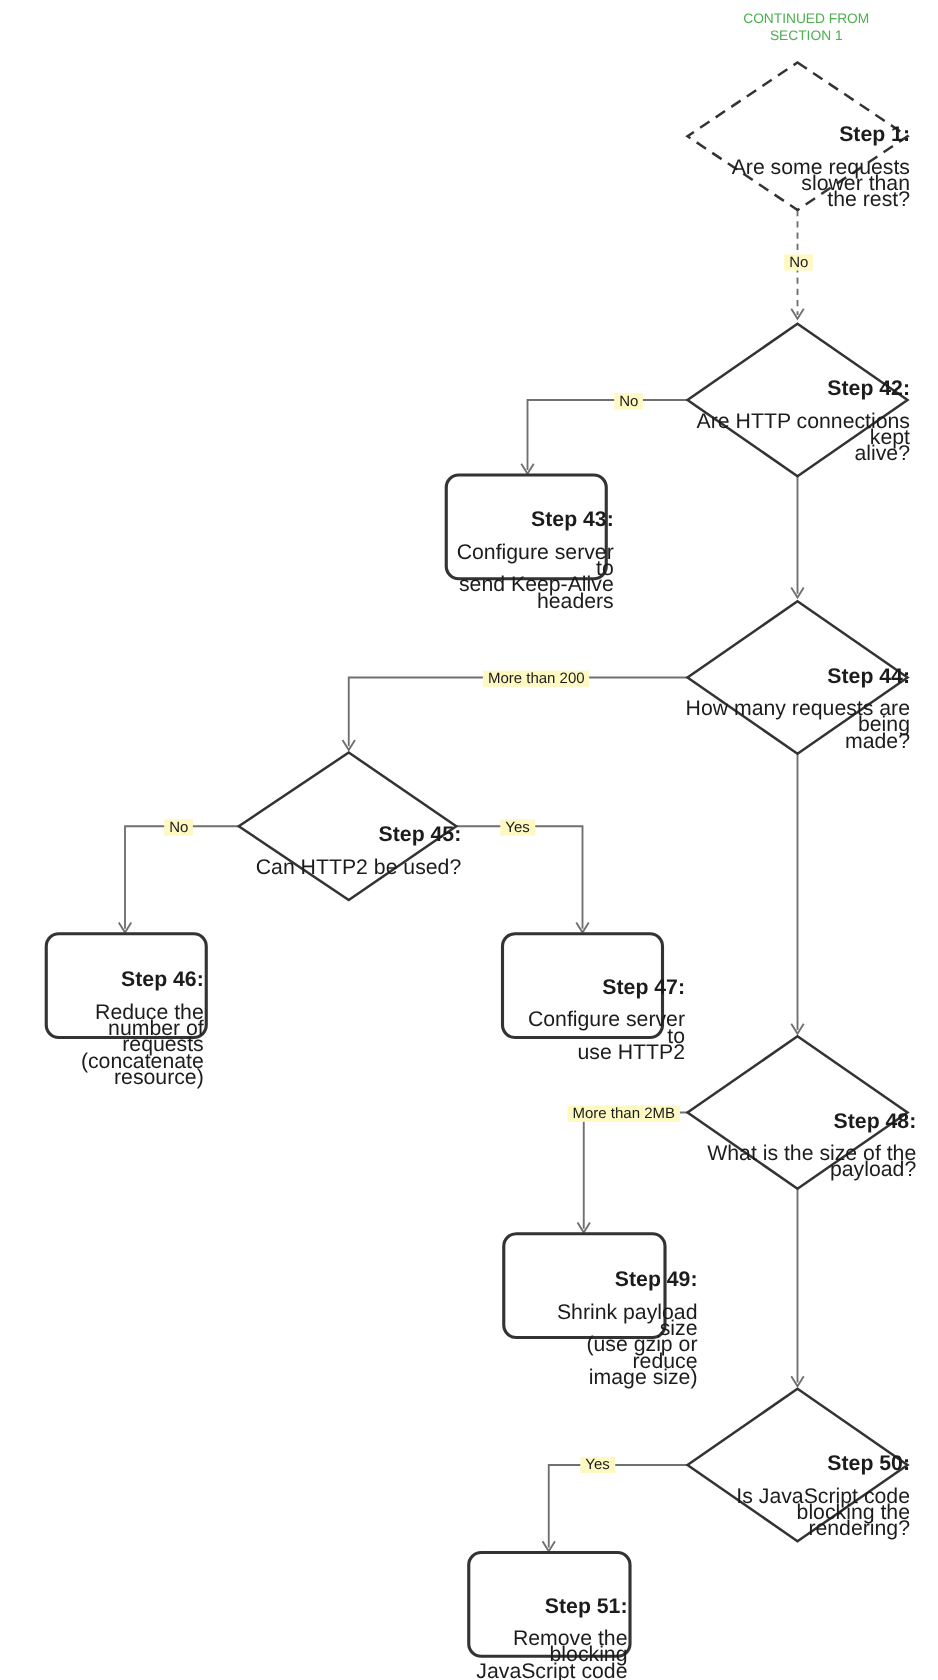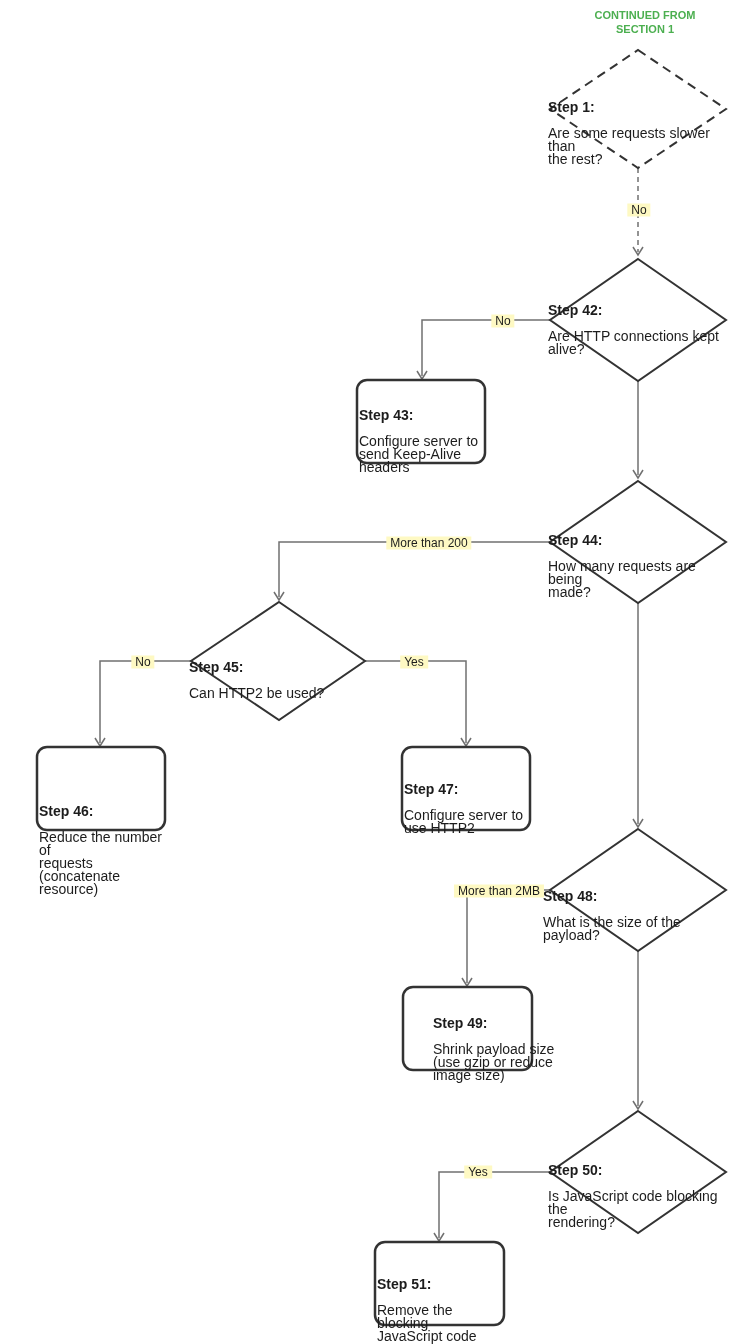--- a/index.html
+++ b/index.html
@@ -17,26 +17,26 @@
   .conn   { stroke: #707070; stroke-width: 1.5; fill: none; }
   .conn.dashed { stroke-dasharray: 5,4; }
   .arrow  { stroke: #707070; stroke-width: 1.5; fill: none; stroke-linejoin: miter; }
   .diamond { fill: #ffffff; stroke: #333333; stroke-width: 2; stroke-linejoin: miter; }
   .diamond.dashed-shape { stroke-dasharray: 9,6; }
   .proc   { fill: #ffffff; stroke: #333333; stroke-width: 2.5; }
 
   
   .hdr {
     position: absolute; left: 570px; top: 8px; width: 150px;
-    text-align: center; color: #4caf50; font-weight: bold;
+    text-align: center; color: #4caf50; font-weight: normal;
     font-size: 11px; line-height: 14px;
   }
   .node-text {
-    position: absolute; text-align: left; color: #1c1c1c;
-    font-size: 14px; line-height: 13px; white-space: pre-line;
+    position: absolute; text-align: right; color: #1c1c1c;
+    font-size: 17px; line-height: 13px; white-space: pre-line;
   }
   .node-title { font-weight: bold; }
   .edge-label {
     position: absolute; transform: translate(-50%, -50%);
     background: #fef9c3; padding: 0 4px; color: #1c1c1c;
     font-size: 12px; line-height: 13px; white-space: nowrap;
   }
 </style>
 </head>
 <body>
@@ -117,21 +117,21 @@
     <div class="node-title">Step 44:</div>
     <div>How many requests are being
 made?</div>
   </div>
 
   <div class="node-text" style="left:189px; top:648px; width:180px;">
     <div class="node-title">Step 45:</div>
     <div>Can HTTP2 be used?</div>
   </div>
 
-  <div class="node-text" style="left:39px; top:792px; width:124px;">
+  <div class="node-text" style="left:39px; top:764px; width:124px;">
     <div class="node-title">Step 46:</div>
     <div>Reduce the number of
 requests (concatenate
 resource)</div>
   </div>
 
   <div class="node-text" style="left:404px; top:770px; width:144px;">
     <div class="node-title">Step 47:</div>
     <div>Configure server to
 use HTTP2</div>

